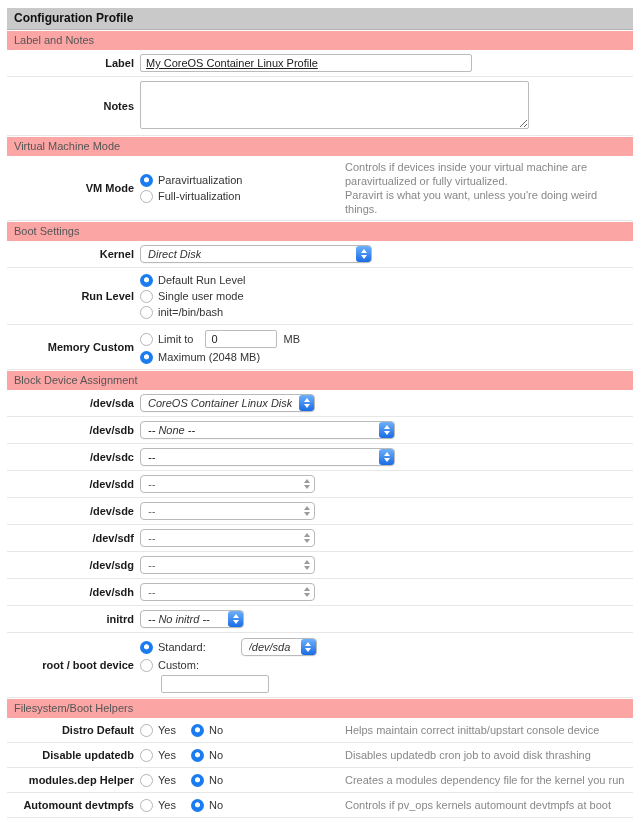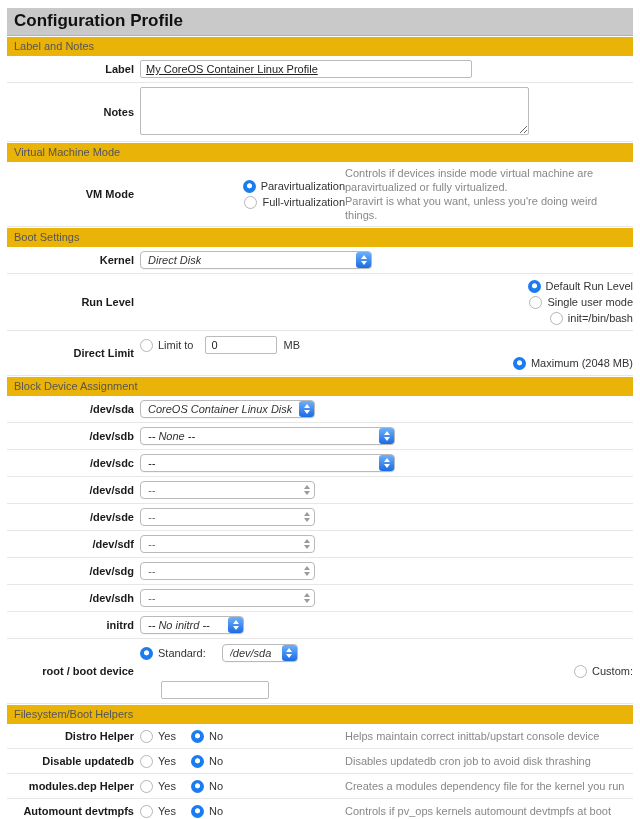--- a/index.html
+++ b/index.html
@@ -9,25 +9,25 @@
     font-family: "Liberation Sans", "DejaVu Sans", sans-serif;
     font-size: 11px; color: #333;
     margin: 0 auto;
   }
   .page { padding: 8px 7px 0 7px; }
 
   .titlebar {
     background: #c9c9c9;
     border-bottom: 1px solid #b3b3b3;
     padding: 3px 7px 4px 7px;
-    font-weight: bold; color: #101010; font-size: 17px;
+    font-weight: bold; color: #101010; font-size: 12px;
     margin-bottom: 1px;
   }
   .section-bar {
-    background: #eab308;
+    background: #fca5a5;
     padding: 3px 7px 4px 7px;
     color: #555;
     margin-top: 1px;
   }
 
   .row {
     display: flex; align-items: center;
     border-bottom: 1px solid #e7e7e7;
     padding: 4px 0;
     background: #fff;
@@ -88,30 +88,30 @@
   
   .radio {
     display: inline-block; width: 13px; height: 13px; flex: none;
     border-radius: 50%; border: 1px solid #b5b5b5; background: #fff;
     margin-right: 5px; vertical-align: middle;
   }
   .radio.on {
     border: none;
     background: radial-gradient(circle at 50% 45%, #fff 0 2.2px, #1a7cf0 2.9px 100%);
   }
-  .opt { display: flex; align-items: center; min-height: 16px; color: #333; cursor: default; justify-content: flex-end; }
+  .opt { display: flex; align-items: center; min-height: 16px; color: #333; cursor: default; }
   .opt-inline { display: inline-flex; margin-right: 10px; }
   .yesno { display: flex; align-items: center; gap: 1px; }
   .yesno .opt { margin-right: 14px; }
 
   .mem-line { display: flex; align-items: center; min-height: 20px; }
   .mem-input { width: 72px; margin: 0 6px 0 2px; }
   .mem-unit { color: #333; }
 
-  .rootdev-line { display: flex; align-items: center; min-height: 20px; }
+  .rootdev-line { display: flex; align-items: center; min-height: 20px; gap: 19px; }
   .rootdev-sel { margin-left: 6px; }
   .custom-input { width: 108px; margin-left: 21px; margin-top: 2px; }
 
   .rl-group .opt { min-height: 16px; }
   .vm-help-line { display:block; }
 </style>
 </head>
 <body>
 
 <div class="page">
@@ -142,21 +142,21 @@
       <div class="opt">
         <span class="radio on"></span>
         <span>Paravirtualization</span>
       </div>
       <div class="opt">
         <span class="radio"></span>
         <span>Full-virtualization</span>
       </div>
     </div>
     <div class="row-help">
-      <span class="vm-help-line">Controls if devices inside mode virtual machine are paravirtualized or fully virtualized.</span>
+      <span class="vm-help-line">Controls if devices inside your virtual machine are paravirtualized or fully virtualized.</span>
       <span class="vm-help-line">Paravirt is what you want, unless you're doing weird things.</span>
     </div>
   </div>
 
   <div class="section-bar">Boot Settings</div>
 
   <div class="row">
     <div class="row-label">Kernel</div>
     <div class="row-control wide">
       <div class="sel w-kernel">
@@ -181,21 +181,21 @@
         <span>Single user mode</span>
       </div>
       <div class="opt">
         <span class="radio"></span>
         <span>init=/bin/bash</span>
       </div>
     </div>
   </div>
 
   <div class="row">
-    <div class="row-label">Direct Limit</div>
+    <div class="row-label">Memory Custom</div>
     <div class="row-control wide">
       <div class="mem-line">
         <span class="opt opt-inline">
           <span class="radio"></span>
           <span>Limit to</span>
         </span>
         <input type="text" class="mem-input" value="0" style="">
         <span class="mem-unit">MB</span>
       </div>
       <div class="opt">
@@ -344,21 +344,21 @@
         <span class="radio"></span>
         <span>Custom:</span>
       </div>
       <input type="text" class="custom-input" value="" style="">
     </div>
   </div>
 
   <div class="section-bar">Filesystem/Boot Helpers</div>
 
   <div class="row">
-    <div class="row-label">Distro Helper</div>
+    <div class="row-label">Distro Default</div>
     <div class="row-control yesno">
       <span class="opt">
         <span class="radio"></span>
         <span>Yes</span>
       </span>
       <span class="opt">
         <span class="radio on"></span>
         <span>No</span>
       </span>
     </div>

